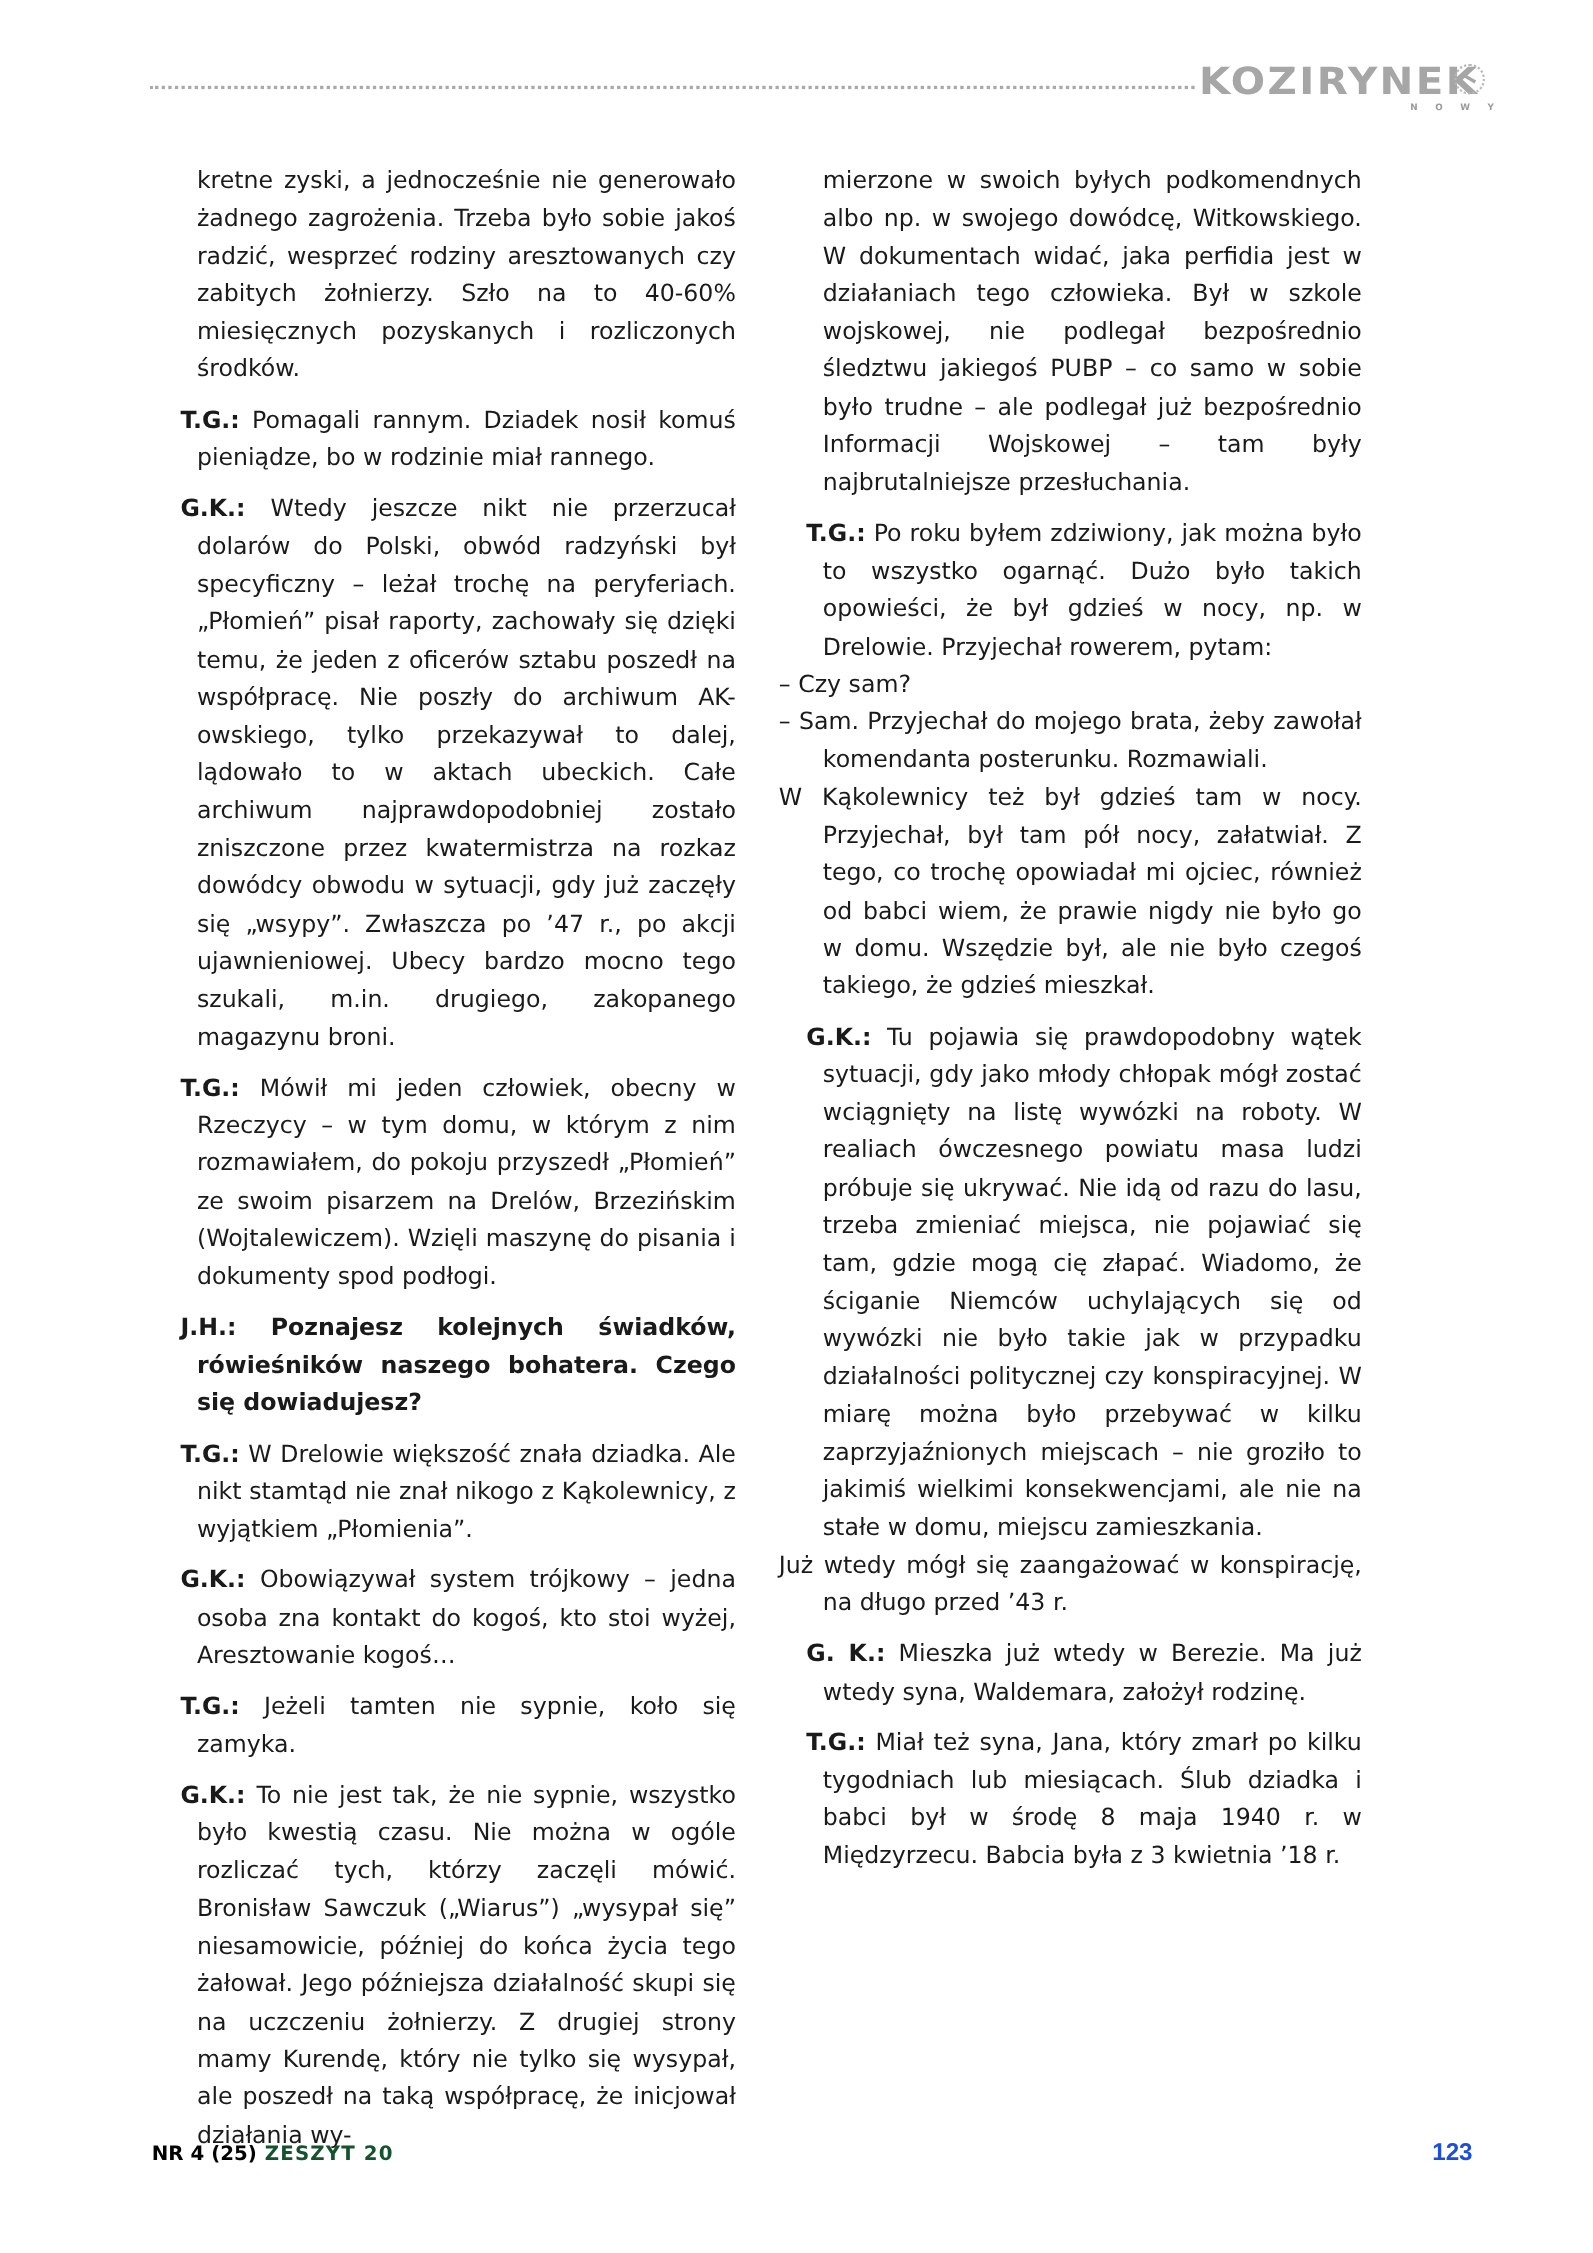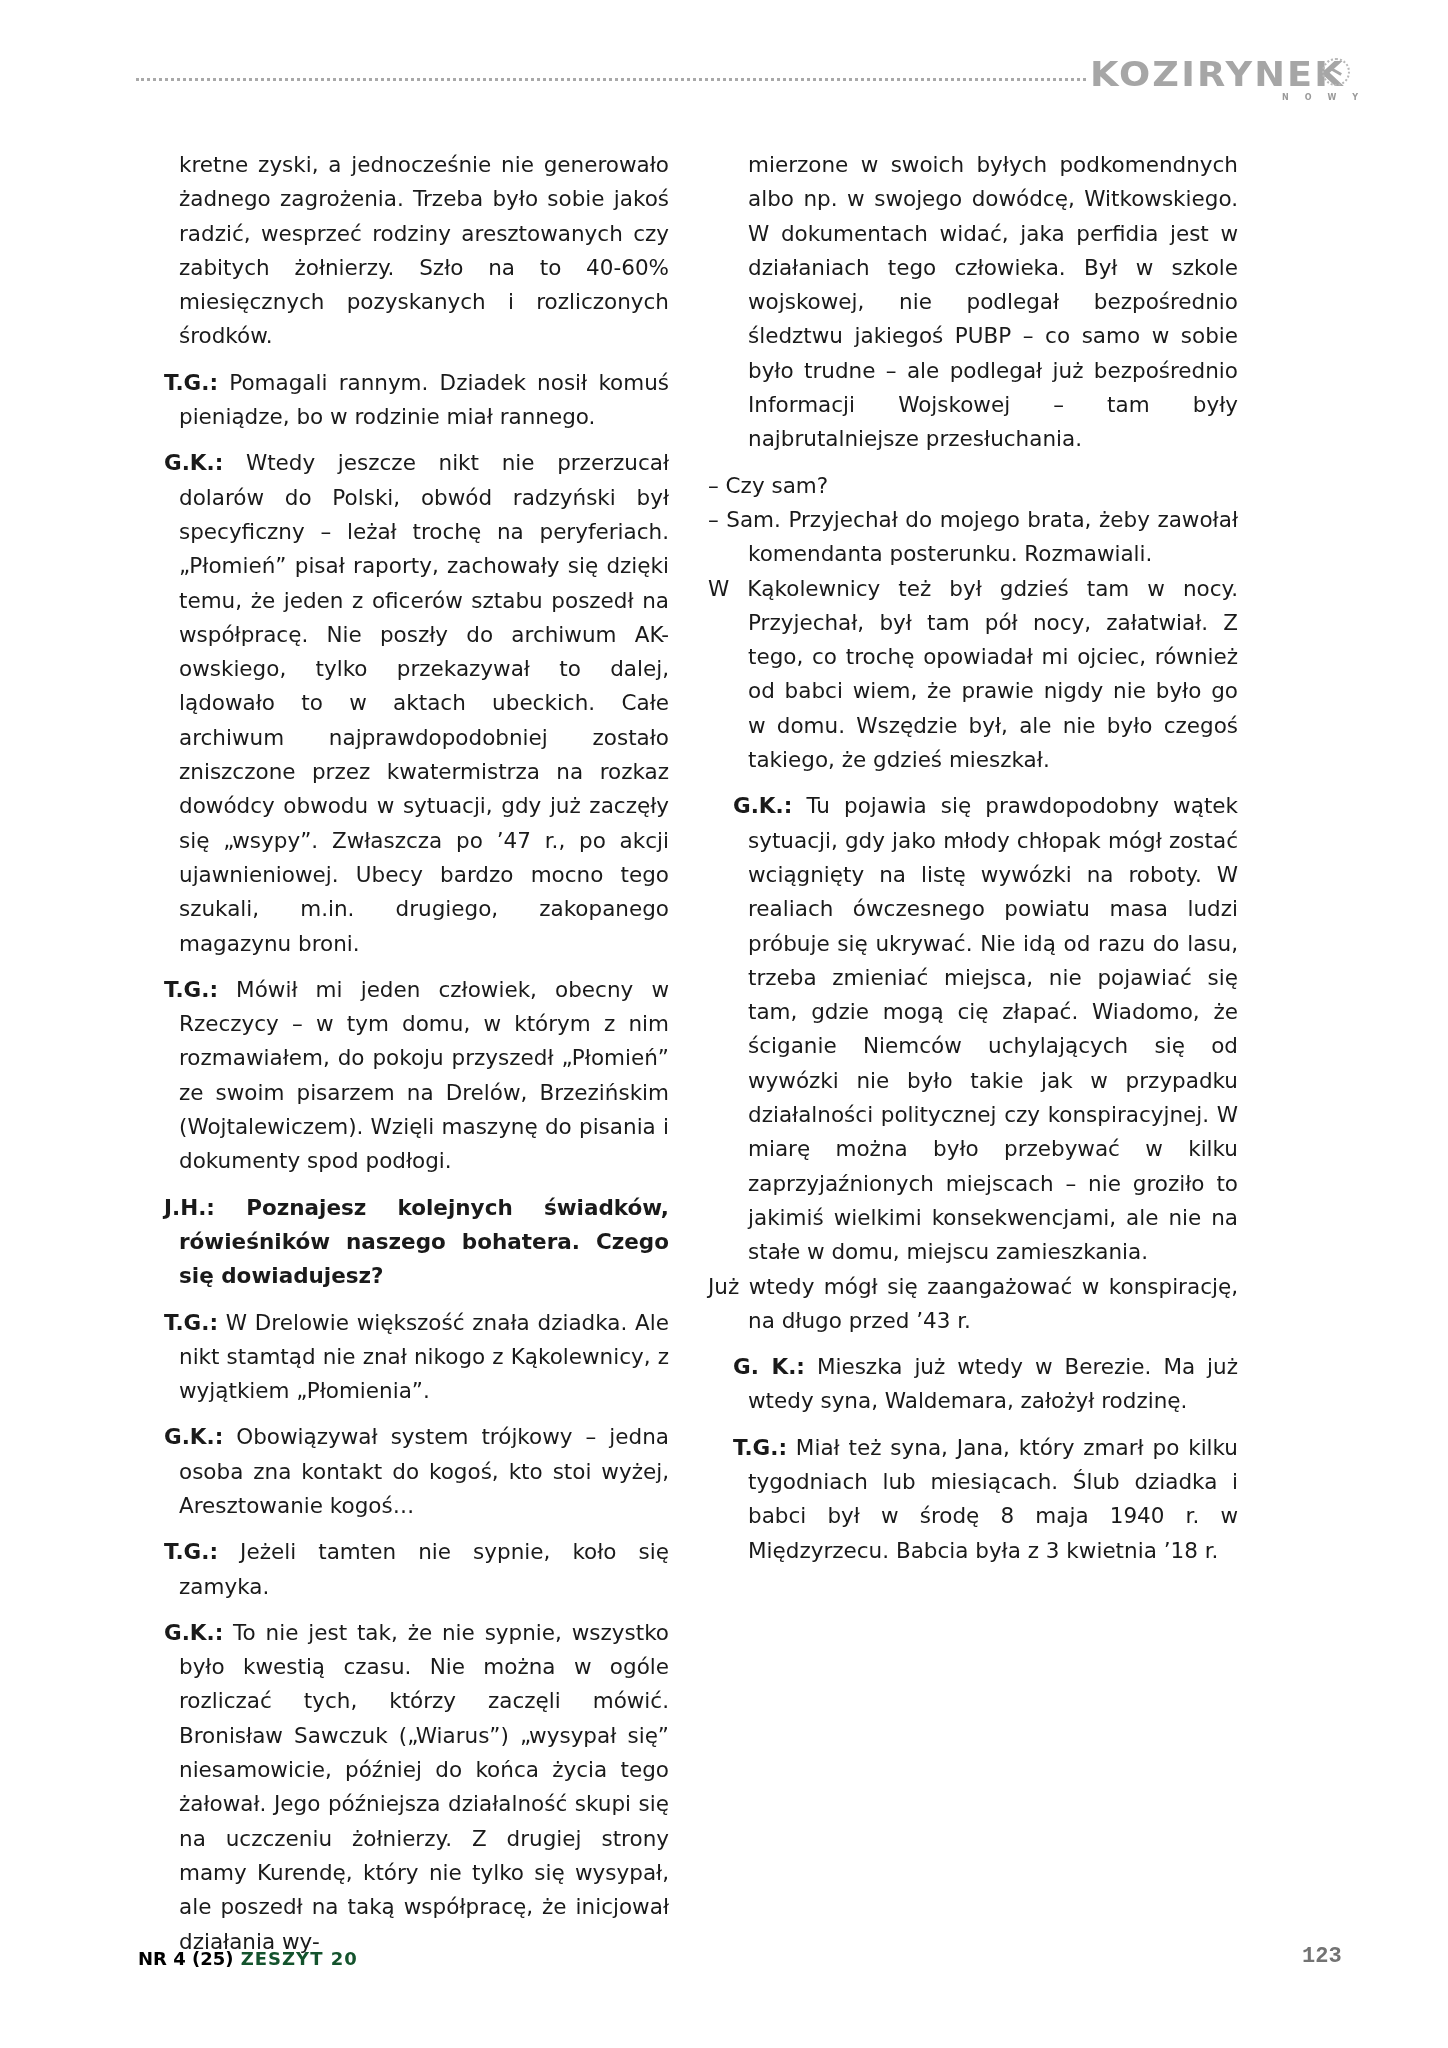--- a/index.html
+++ b/index.html
@@ -50,22 +50,22 @@
     .para.question { font-weight: bold; }
     .speaker { font-weight: bold; margin-left: 25px; }
     .footer-left {
       position: absolute; left: 138px; top: 1948px;
       font-family: "DejaVu Sans", sans-serif; font-weight: bold; font-size: 18px;
     }
     .footer-left .issue { color: #000000; }
     .footer-left .zeszyt { color: #14532d; letter-spacing: 1px; }
     .page-number {
       position: absolute; left: 1302px; top: 1944px;
-      font-family: Liberation Mono, monospace; font-weight: bold; font-size: 22px;
-      color: #737373;
+      font-family: Liberation Sans, sans-serif; font-weight: bold; font-size: 22px;
+      color: #1d4ed8;
     }
   </style>
 </head>
 <body>
 
 <div class="header-rule"></div>
 <div class="logo">
   <span class="logo-text">KOZIRYNEK</span>
   <span class="logo-badge"></span>
   <span class="logo-sub">NOWY</span>
@@ -78,20 +78,21 @@
   <p class="para"><span class="speaker">T.G.:</span><span> Mówił mi jeden człowiek, obecny w Rzeczycy – w tym domu, w którym z nim rozmawiałem, do pokoju przyszedł „Płomień” ze swoim pisarzem na Drelów, Brzezińskim (Wojtalewiczem). Wzięli maszynę do pisania i dokumenty spod podłogi.</span></p>
   <p class="para question"><span class="speaker">J.H.:</span><span> Poznajesz kolejnych świadków, rówieśników naszego bohatera. Czego się dowiadujesz?</span></p>
   <p class="para"><span class="speaker">T.G.:</span><span> W Drelowie większość znała dziadka. Ale nikt stamtąd nie znał nikogo z Kąkolewnicy, z wyjątkiem „Płomienia”.</span></p>
   <p class="para"><span class="speaker">G.K.:</span><span> Obowiązywał system trójkowy – jedna osoba zna kontakt do kogoś, kto stoi wyżej, Aresztowanie kogoś…</span></p>
   <p class="para"><span class="speaker">T.G.:</span><span> Jeżeli tamten nie sypnie, koło się zamyka.</span></p>
   <p class="para"><span class="speaker">G.K.:</span><span> To nie jest tak, że nie sypnie, wszystko było kwestią czasu. Nie można w ogóle rozliczać tych, którzy zaczęli mówić. Bronisław Sawczuk („Wiarus”) „wysypał się” niesamowicie, później do końca życia tego żałował. Jego późniejsza działalność skupi się na uczczeniu żołnierzy. Z drugiej strony mamy Kurendę, który nie tylko się wysypał, ale poszedł na taką współpracę, że inicjował działania wy-</span></p>
 </div>
 
 <div class="col right">
   <p class="para cont"><span>mierzone w swoich byłych podkomendnych albo np. w swojego dowódcę, Witkowskiego. W dokumentach widać, jaka perfidia jest w działaniach tego człowieka. Był w szkole wojskowej, nie podlegał bezpośrednio śledztwu jakiegoś PUBP – co samo w sobie było trudne – ale podlegał już bezpośrednio Informacji Wojskowej – tam były najbrutalniejsze przesłuchania.</span></p>
+  <p class="para tight"><span class="speaker">T.G.:</span><span> Po roku byłem zdziwiony, jak można było to wszystko ogarnąć. Dużo było takich opowieści, że był gdzieś w nocy, np. w Drelowie. Przyjechał rowerem, pytam:</span></p>
   <p class="para dash"><span>– Czy sam?</span></p>
   <p class="para dash"><span>– Sam. Przyjechał do mojego brata, żeby zawołał komendanta posterunku. Rozmawiali.</span></p>
   <p class="para flush"><span>W Kąkolewnicy też był gdzieś tam w nocy. Przyjechał, był tam pół nocy, załatwiał. Z tego, co trochę opowiadał mi ojciec, również od babci wiem, że prawie nigdy nie było go w domu. Wszędzie był, ale nie było czegoś takiego, że gdzieś mieszkał.</span></p>
   <p class="para tight"><span class="speaker">G.K.:</span><span> Tu pojawia się prawdopodobny wątek sytuacji, gdy jako młody chłopak mógł zostać wciągnięty na listę wywózki na roboty. W realiach ówczesnego powiatu masa ludzi próbuje się ukrywać. Nie idą od razu do lasu, trzeba zmieniać miejsca, nie pojawiać się tam, gdzie mogą cię złapać. Wiadomo, że ściganie Niemców uchylających się od wywózki nie było takie jak w przypadku działalności politycznej czy konspiracyjnej. W miarę można było przebywać w kilku zaprzyjaźnionych miejscach – nie groziło to jakimiś wielkimi konsekwencjami, ale nie na stałe w domu, miejscu zamieszkania.</span></p>
   <p class="para flush"><span>Już wtedy mógł się zaangażować w konspirację, na długo przed ’43 r.</span></p>
   <p class="para"><span class="speaker">G. K.:</span><span> Mieszka już wtedy w Berezie. Ma już wtedy syna, Waldemara, założył rodzinę.</span></p>
   <p class="para"><span class="speaker">T.G.:</span><span> Miał też syna, Jana, który zmarł po kilku tygodniach lub miesiącach. Ślub dziadka i babci był w środę 8 maja 1940 r. w Międzyrzecu. Babcia była z 3 kwietnia ’18 r.</span></p>
 </div>
 
 <div class="footer-left">

